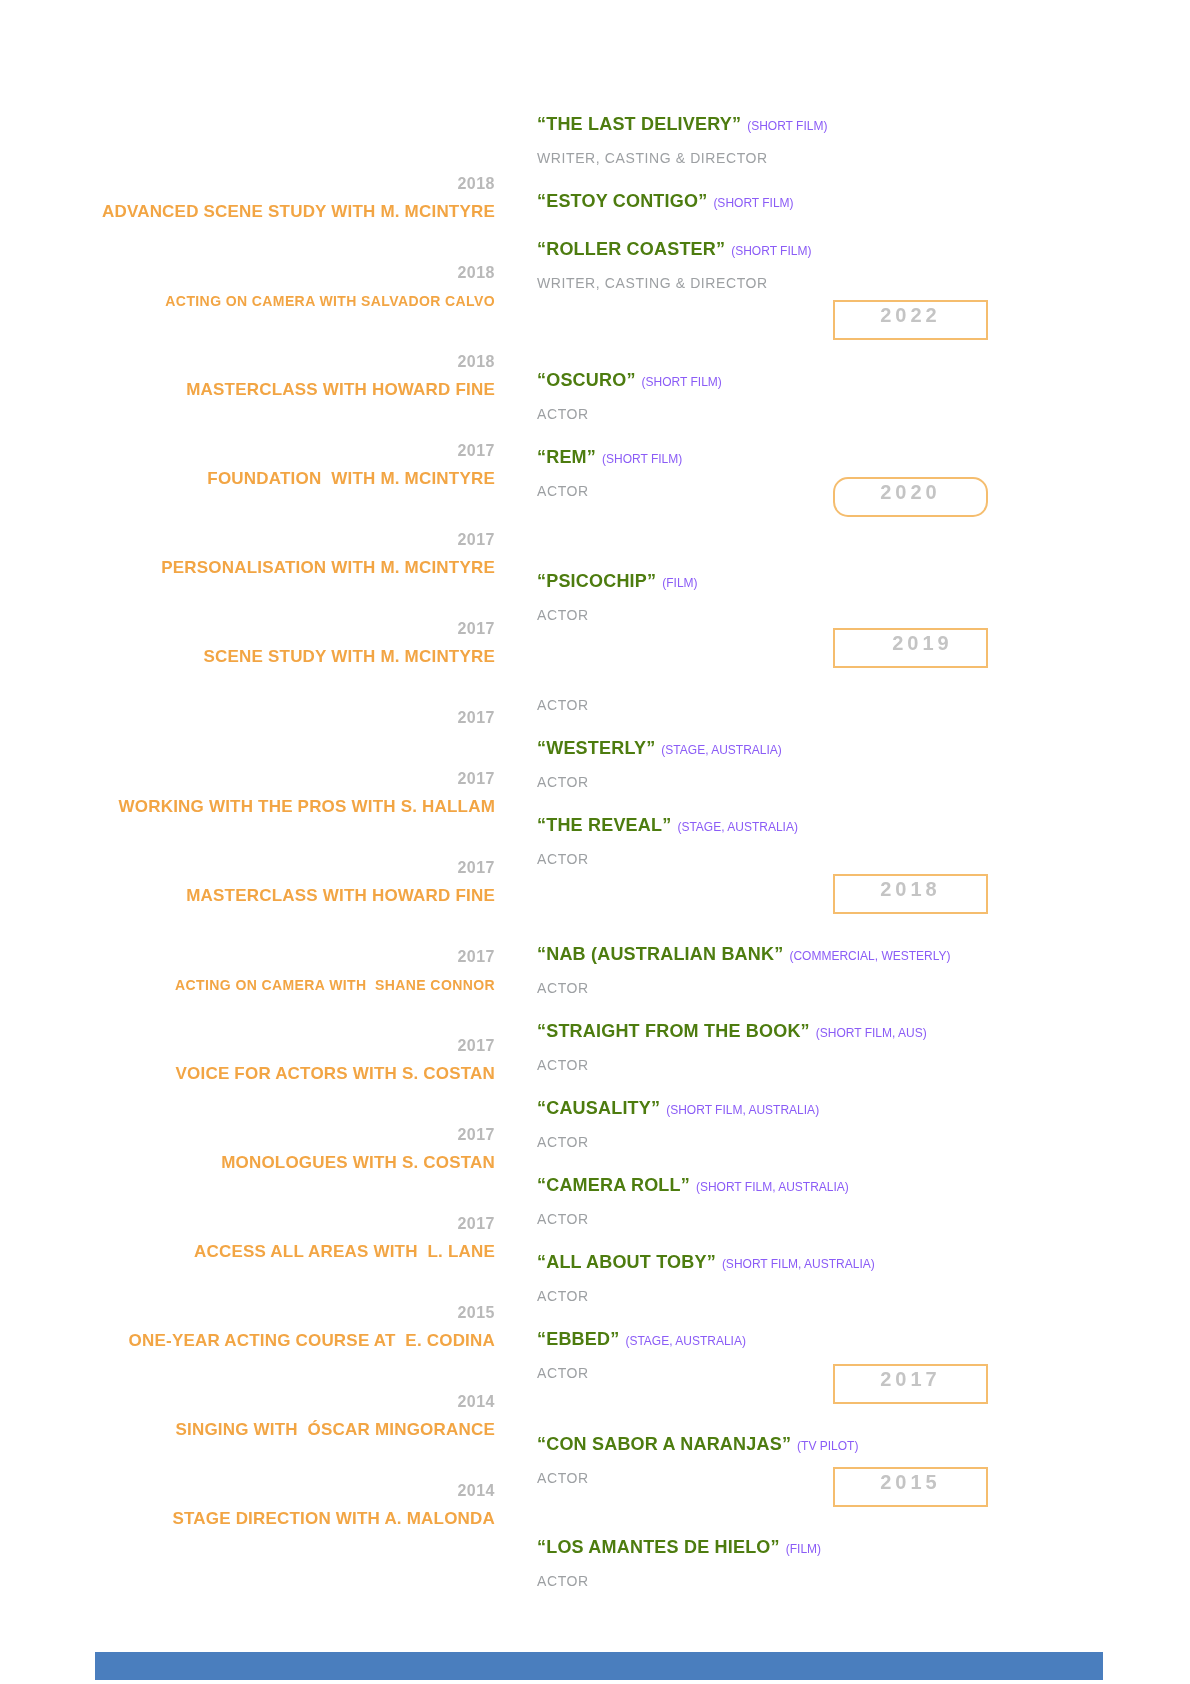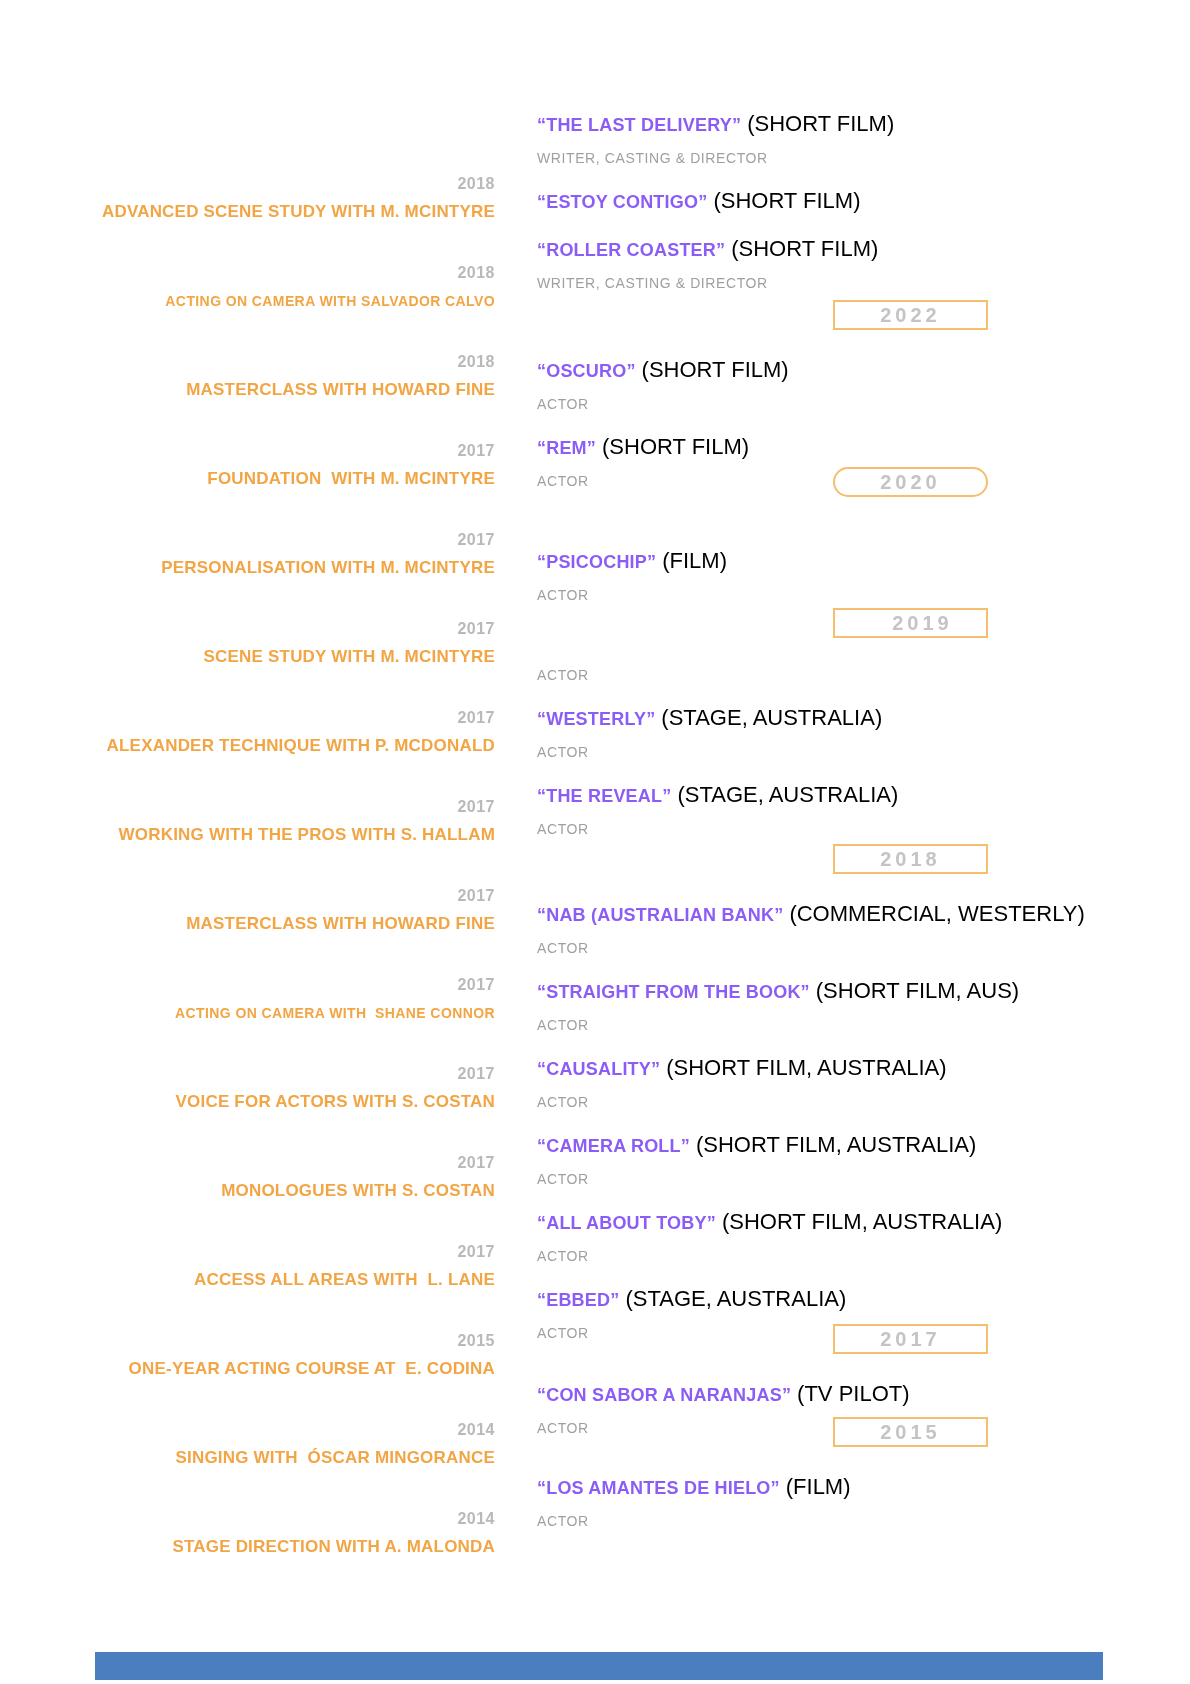--- a/index.html
+++ b/index.html
@@ -33,31 +33,31 @@
   .edu-item:nth-child(2) .edu-title,
   .edu-item:nth-child(10) .edu-title{font-size:14px;letter-spacing:0.4px;}
   .edu-item:nth-child(16){margin-top:12px;}
   
   .credits-col{
     position:absolute;left:537px;top:112px;width:470px;
   }
   .credit{margin-bottom:22px;}
   .credit-title-row{line-height:24px;white-space:nowrap;}
   .credit-title{
-    font-size:18px;font-weight:bold;color:#8b5cf6;letter-spacing:0.2px;
+    font-size:18px;font-weight:bold;color:#4d7c0f;letter-spacing:0.2px;
   }
   .credit-detail{
-    font-size:22px;font-weight:normal;color:#000000;margin-left:6px;
+    font-size:12px;font-weight:normal;color:#8b5cf6;margin-left:6px;
   }
   .credit-role{
     margin-top:11px;font-size:14px;line-height:18px;
     color:#9DA0A3;letter-spacing:0.6px;
   }
   .year-box{
-    display:block;width:155px;height:30px;
+    display:block;width:155px;height:40px;
     margin:4px 19px 28px auto;
     border:2px solid var(--box-border);
     text-align:center;
   }
   .year-box-label{
     font-size:20px;line-height:26px;font-weight:bold;
     color:#C4C4C4;letter-spacing:4px;
   }
   
   .credits-col > :nth-child(4){margin-top:-14px;}
@@ -101,21 +101,20 @@
     <div class="edu-title">PERSONALISATION WITH M. MCINTYRE</div>
   </div>
 
   <div class="edu-item">
     <div class="edu-year">2017</div>
     <div class="edu-title">SCENE STUDY WITH M. MCINTYRE</div>
   </div>
 
   <div class="edu-item">
     <div class="edu-year">2017</div>
-    <div class="edu-title">ALEXANDER TECHNIQUE WITH P. MCDONALD</div>
   </div>
 
   <div class="edu-item">
     <div class="edu-year">2017</div>
     <div class="edu-title">WORKING WITH THE PROS WITH S. HALLAM</div>
   </div>
 
   <div class="edu-item">
     <div class="edu-year">2017</div>
     <div class="edu-title">MASTERCLASS WITH HOWARD FINE</div>

